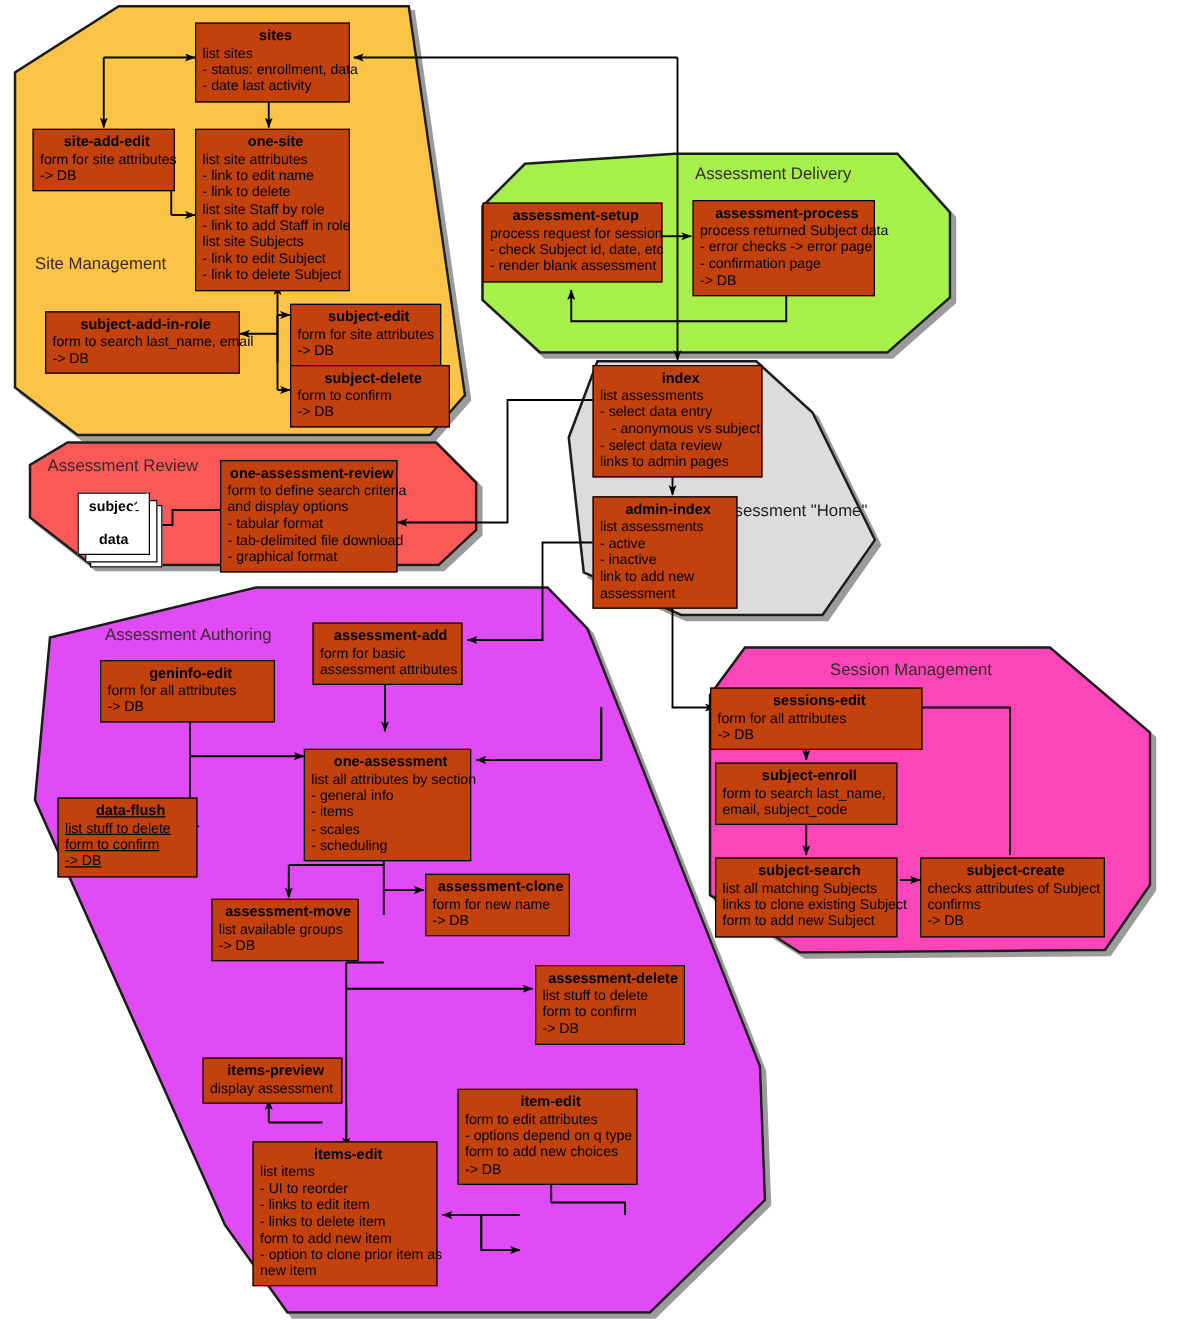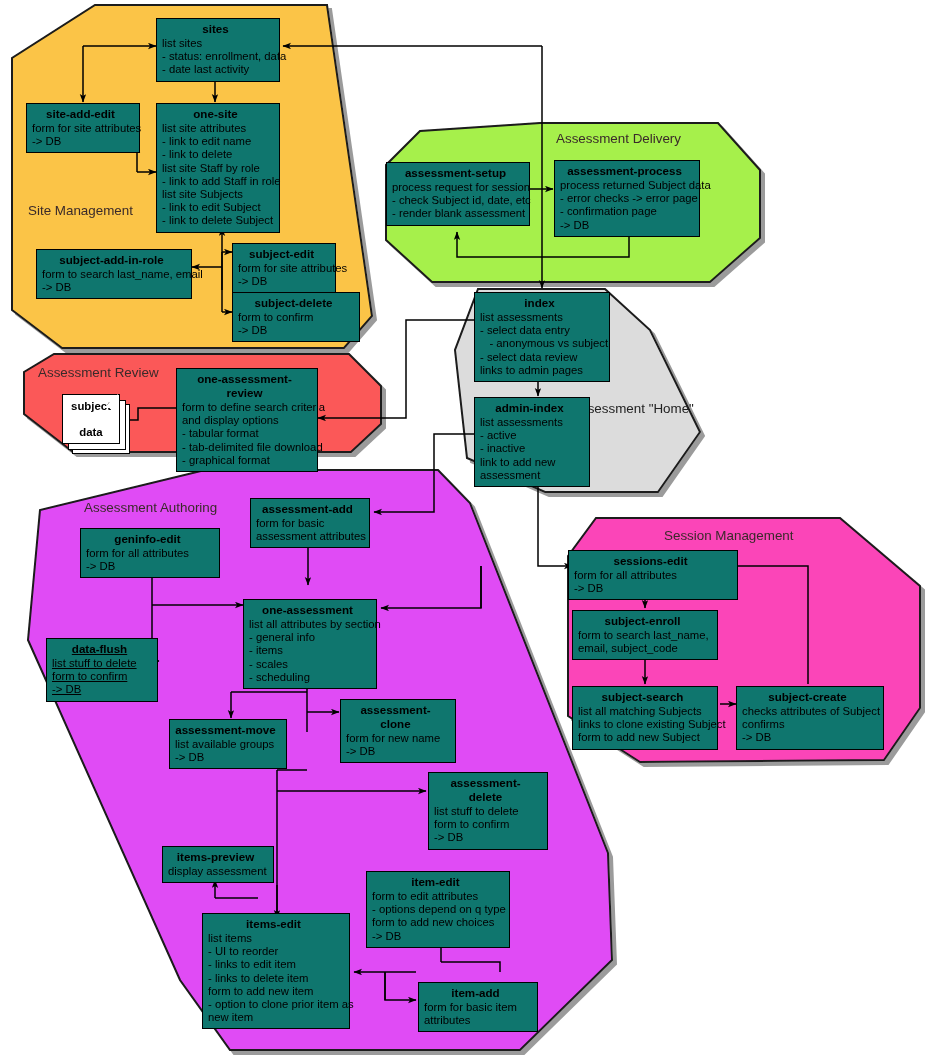--- a/index.html
+++ b/index.html
@@ -1,22 +1,22 @@
 <!DOCTYPE html>
 <html><head>
 <meta charset="utf-8">
 <style>
   html,body{margin:0;padding:0;background:#ffffff;}
   body{width:950px;height:1058px;position:relative;overflow:hidden;
        font-family:"Liberation Sans","DejaVu Sans",sans-serif;}
   #stage{position:absolute;left:0;top:0;width:950px;height:1058px;}
   #svgroot{position:absolute;left:0;top:0;width:950px;height:1058px;}
 
-  .node{position:absolute;background:#0f766e;border:1.6px solid #000;
-        box-sizing:border-box;padding:3px 10px 4px 5px;
+  .node{position:absolute;background:#c2410c;border:1.6px solid #000;
+        box-sizing:border-box;padding:3px 0 4px 5px;
         font-size:11.3px;line-height:13.2px;color:#000;}
   .node .ttl{font-weight:bold;text-align:center;display:block;
              font-size:11.6px;line-height:14px;margin-bottom:1px;}
   .node .ln{display:block;white-space:pre;}
 
   .grplabel{position:absolute;font-size:13.4px;color:#3a2a2a;white-space:nowrap;}
   .grplabel.dark{color:#222;}
 
   
   .docstack{position:absolute;}
@@ -160,21 +160,21 @@
     <span class="ln">- link to edit Subject</span>
     <span class="ln">- link to delete Subject</span>
   </div>
 
   <div class="node" style="left:36px;top:249px;width:156px;">
     <span class="ttl">subject-add-in-role</span>
     <span class="ln">form to search last_name, email</span>
     <span class="ln">-&gt; DB</span>
   </div>
 
-  <div class="node" style="left:232px;top:243px;width:104px;">
+  <div class="node" style="left:232px;top:243px;width:121px;">
     <span class="ttl">subject-edit</span>
     <span class="ln">form for site attributes</span>
     <span class="ln">-&gt; DB</span>
   </div>
 
   <div class="node" style="left:232px;top:292px;width:128px;">
     <span class="ttl">subject-delete</span>
     <span class="ln">form to confirm</span>
     <span class="ln">-&gt; DB</span>
   </div>
@@ -295,25 +295,20 @@
   </div>
 
   <div class="node" style="left:366px;top:871px;width:144px;">
     <span class="ttl">item-edit</span>
     <span class="ln">form to edit attributes</span>
     <span class="ln">- options depend on q type</span>
     <span class="ln">form to add new choices</span>
     <span class="ln">-&gt; DB</span>
   </div>
 
-  <div class="node" style="left:418px;top:982px;width:120px;">
-    <span class="ttl">item-add</span>
-    <span class="ln">form for basic item</span>
-    <span class="ln">attributes</span>
-  </div>
 
   <div class="node" style="left:568px;top:550px;width:170px;">
     <span class="ttl">sessions-edit</span>
     <span class="ln">form for all attributes</span>
     <span class="ln">-&gt; DB</span>
   </div>
 
   <div class="node" style="left:572px;top:610px;width:146px;">
     <span class="ttl">subject-enroll</span>
     <span class="ln">form to search last_name,</span>

